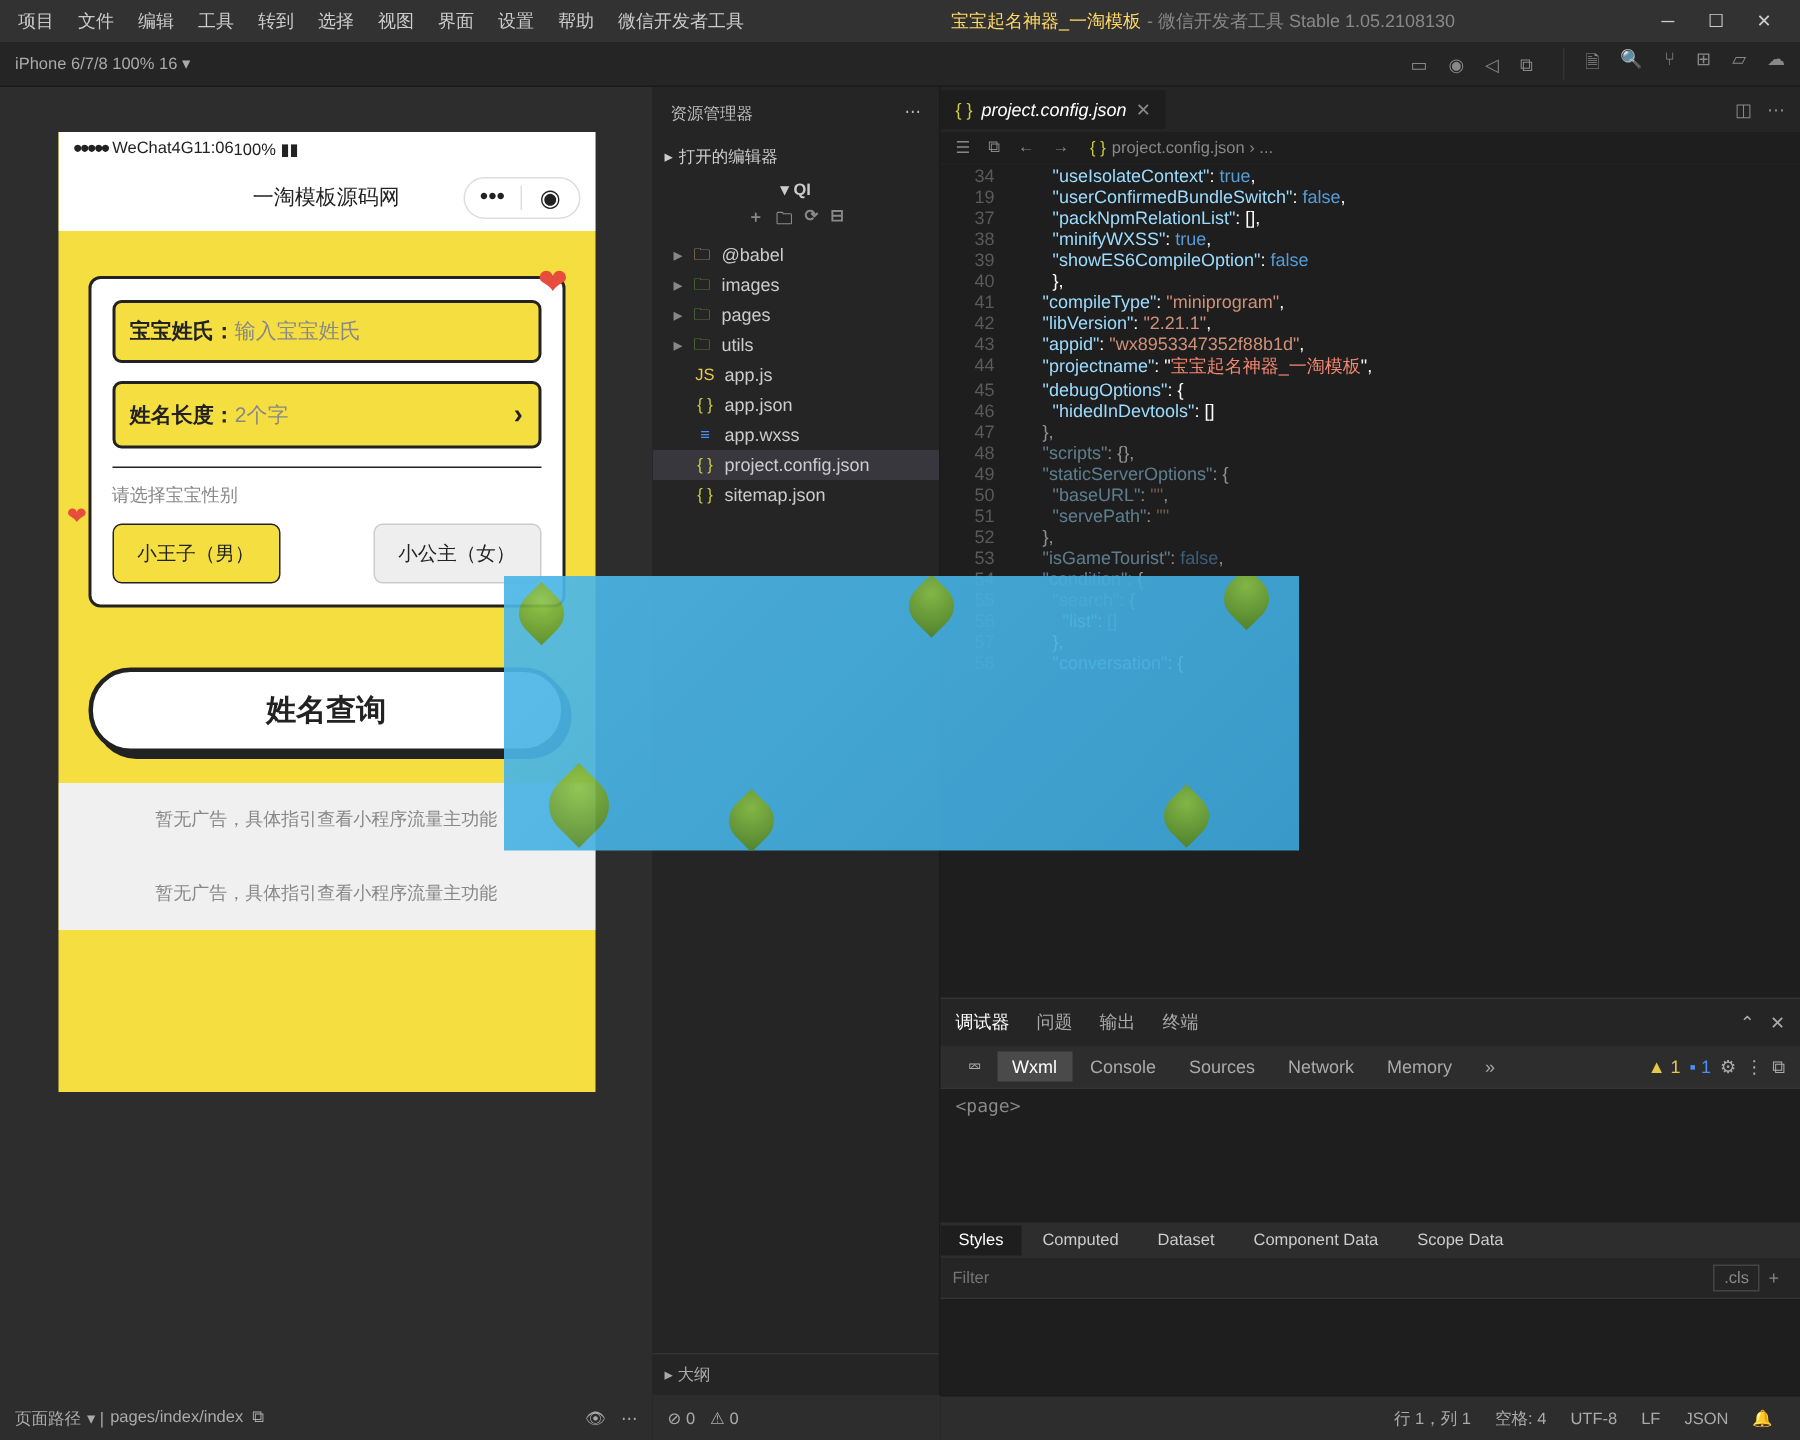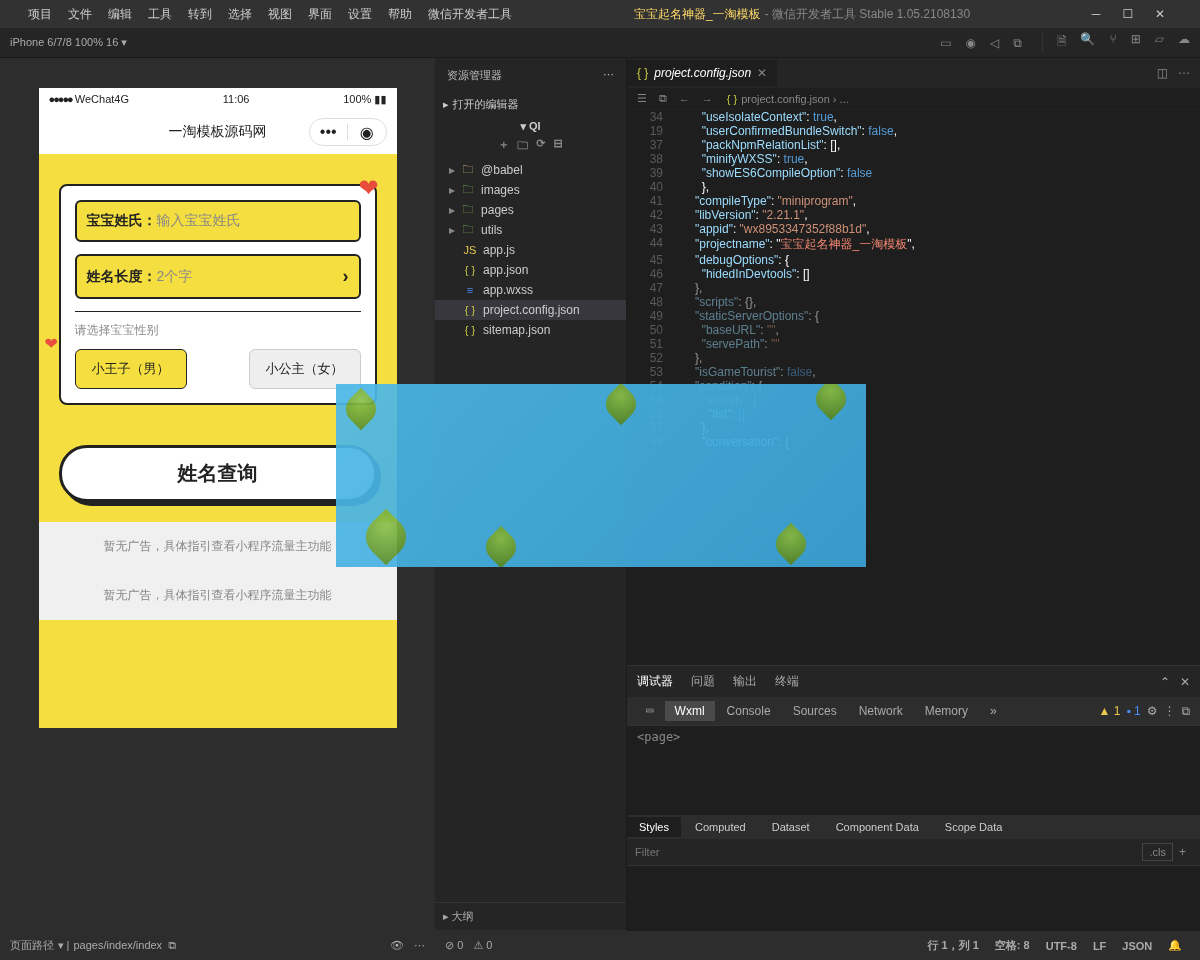--- a/index.html
+++ b/index.html
@@ -1,33 +1,33 @@
 <!DOCTYPE html>
 <html><head>
 <meta charset="utf-8">
 <style>
 *{margin:0;padding:0;box-sizing:border-box;font-family:"Microsoft YaHei",sans-serif;}
 body{background:#1e1e1e;color:#ccc;font-size:12px;width:1200px;height:960px;overflow:hidden;}
-.titlebar{height:28px;background:#323233;display:flex;align-items:center;padding:0 20px;}
+.titlebar{height:28px;background:#323233;display:flex;align-items:center;padding:0 4px;}
 .menu{display:flex;gap:0;}
 .menu-item{padding:4px 8px;color:#ccc;cursor:pointer;}
 .title-center{flex:1;text-align:center;color:#888;display:flex;justify-content:center;gap:4px;}
 .title-center .active-title{color:#ffd966;}
 .win-controls{display:flex;gap:8px;padding-right:8px;}
 .win-btn{width:24px;height:24px;display:flex;align-items:center;justify-content:center;cursor:pointer;}
 .toolbar{height:30px;background:#252526;display:flex;align-items:center;padding:0 10px;border-bottom:1px solid #1a1a1a;}
 .device-sel{color:#aaa;font-size:11px;}
 .tb-spacer{flex:1;}
 .tb-icons{display:flex;gap:14px;color:#888;}
 .tb-icons span{cursor:pointer;}
 .tb-icons2{display:flex;gap:14px;color:#888;margin-left:20px;border-left:1px solid #333;padding-left:14px;}
 .main{display:flex;height:872px;}
 .sim-panel{width:435px;background:#2d2d2d;display:flex;flex-direction:column;align-items:center;padding-top:30px;position:relative;}
 .phone{width:358px;height:640px;background:#f5de3f;position:relative;overflow:hidden;}
-.phone-status{height:22px;background:#fff;display:flex;align-items:center;padding:0 10px;font-size:11px;justify-content:space-between;color:#222;}
+.phone-status{height:22px;background:#fff;display:flex;align-items:center;padding:0 10px;font-size:11px;justify-content:flex-start;color:#222;}
 .phone-status .dots{letter-spacing:-2px;}
 .phone-nav{height:44px;background:#fff;display:flex;align-items:center;justify-content:center;position:relative;color:#222;font-size:14px;}
 .capsule{position:absolute;right:10px;top:8px;width:78px;height:28px;border:1px solid #ddd;border-radius:14px;display:flex;align-items:center;background:rgba(255,255,255,0.9);}
 .capsule span{flex:1;text-align:center;font-size:16px;color:#222;}
 .capsule .sep{width:1px;height:16px;background:#ddd;flex:none;}
 .card{margin:30px 20px 10px;background:#fff;border-radius:8px;padding:14px;position:relative;border:2px solid #222;}
 .heart{position:absolute;width:24px;height:24px;color:#e74c3c;font-size:24px;}
 .heart.tr{top:-12px;right:-8px;}
 .heart.bl{top:148px;left:-16px;font-size:16px;}
 .fld{background:#f5de3f;border:2px solid #222;border-radius:6px;padding:10px;margin-bottom:12px;display:flex;align-items:center;font-size:14px;color:#222;}
@@ -91,21 +91,21 @@
 .badge-warn{color:#e6c84d;}
 .badge-info{color:#4a8ff5;}
 .dt-content{flex:1;padding:4px 10px;color:#888;font-family:monospace;}
 .dt-styles-tabs{display:flex;gap:2px;background:#2d2d2d;padding:2px 0;margin-top:16px;}
 .dt-styles-tabs .sst{padding:4px 12px;cursor:pointer;font-size:11px;}
 .dt-styles-tabs .sst.active{background:#1e1e1e;color:#fff;}
 .filter-bar{display:flex;padding:4px 8px;background:#252526;border-bottom:1px solid #333;align-items:center;}
 .filter-bar input{flex:1;background:transparent;border:none;color:#888;outline:none;font-size:11px;}
 .filter-bar .cls{color:#888;font-size:11px;padding:2px 6px;border:1px solid #444;}
 .statusbar{height:30px;background:#2d2d2d;display:flex;align-items:center;padding:0 10px;font-size:11px;color:#aaa;border-top:1px solid #1a1a1a;}
-.sb-item{padding:0 8px;font-weight:bold;}
+.sb-item{padding:0 8px;}
 .sb-spacer{flex:1;}
 .left-status{height:30px;background:#2d2d2d;width:435px;display:flex;align-items:center;padding:0 10px;font-size:11px;color:#aaa;}
 .bottom-row{display:flex;}
 .mid-status{width:192px;height:30px;background:#2d2d2d;display:flex;align-items:center;padding:0 10px;font-size:11px;color:#aaa;gap:10px;}
 </style>
 </head>
 <body>
 
 <div class="titlebar">
   <div class="menu" id="menu">
@@ -435,21 +435,21 @@
     <span>👁</span>
     <span style="padding-left:10px;">⋯</span>
   </div>
   <div class="mid-status">
     <span>⊘ <span>0</span></span>
     <span>⚠ <span>0</span></span>
   </div>
   <div class="statusbar" style="flex:1;">
     <span class="sb-spacer"></span>
     <span class="sb-item">行 1，列 1</span>
-    <span class="sb-item">空格: 8</span>
+    <span class="sb-item">空格: 4</span>
     <span class="sb-item">UTF-8</span>
     <span class="sb-item">LF</span>
     <span class="sb-item">JSON</span>
     <span class="sb-item">🔔</span>
   </div>
 </div>
 
 <div class="overlay-img">
   <div class="leaf" style="top:10px;left:10px;"></div>
   <div class="leaf" style="top:5px;left:270px;"></div>

